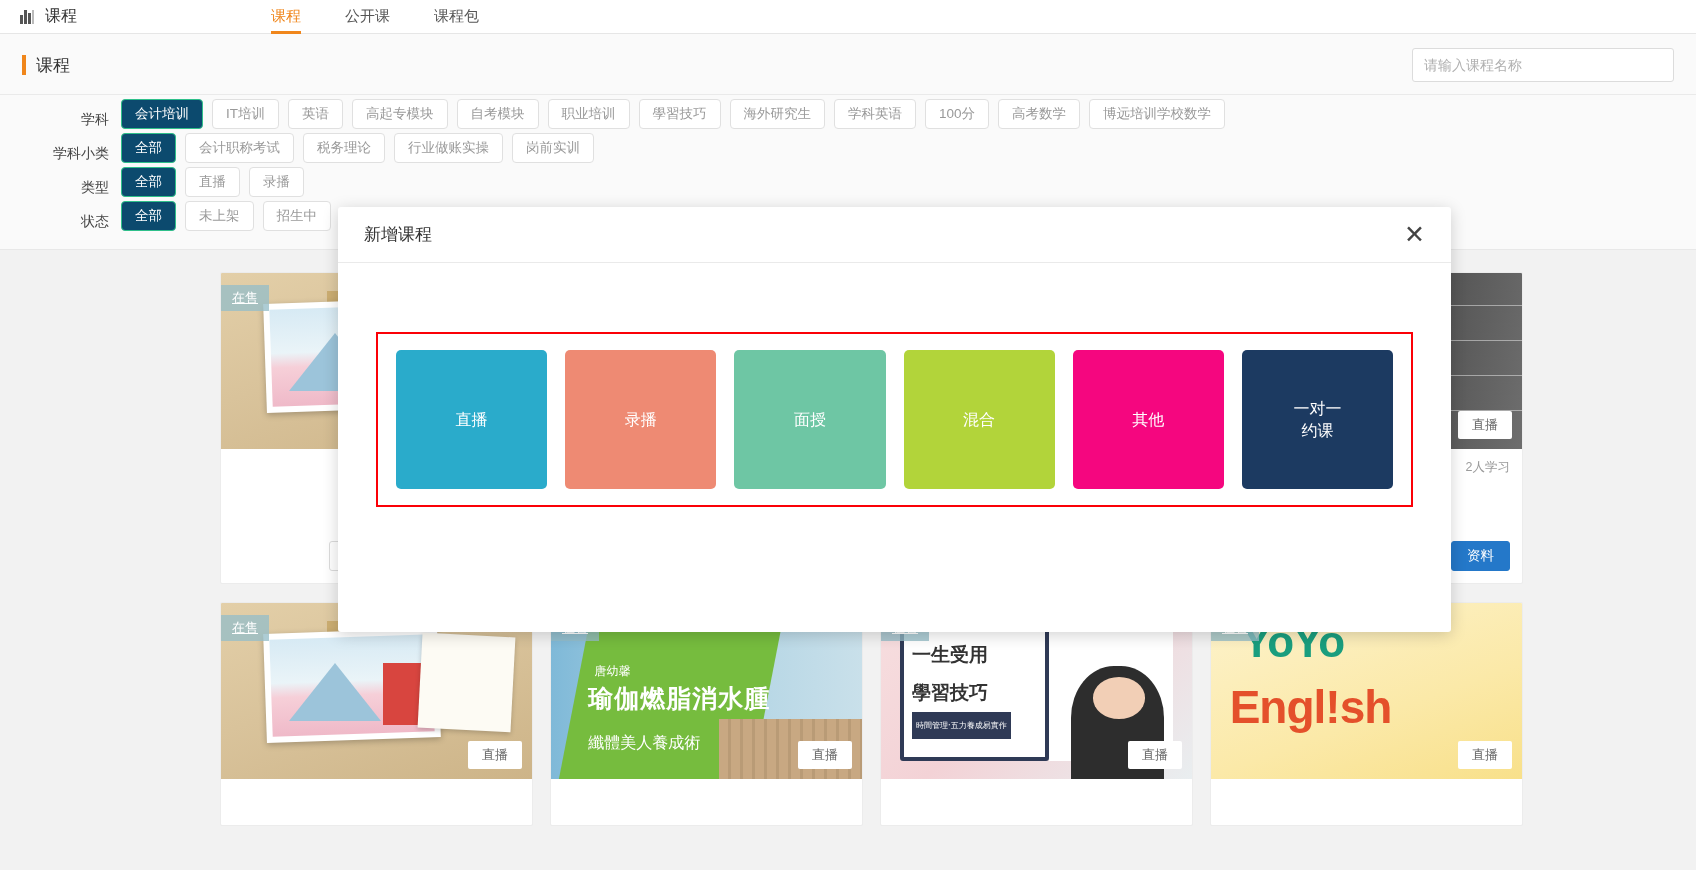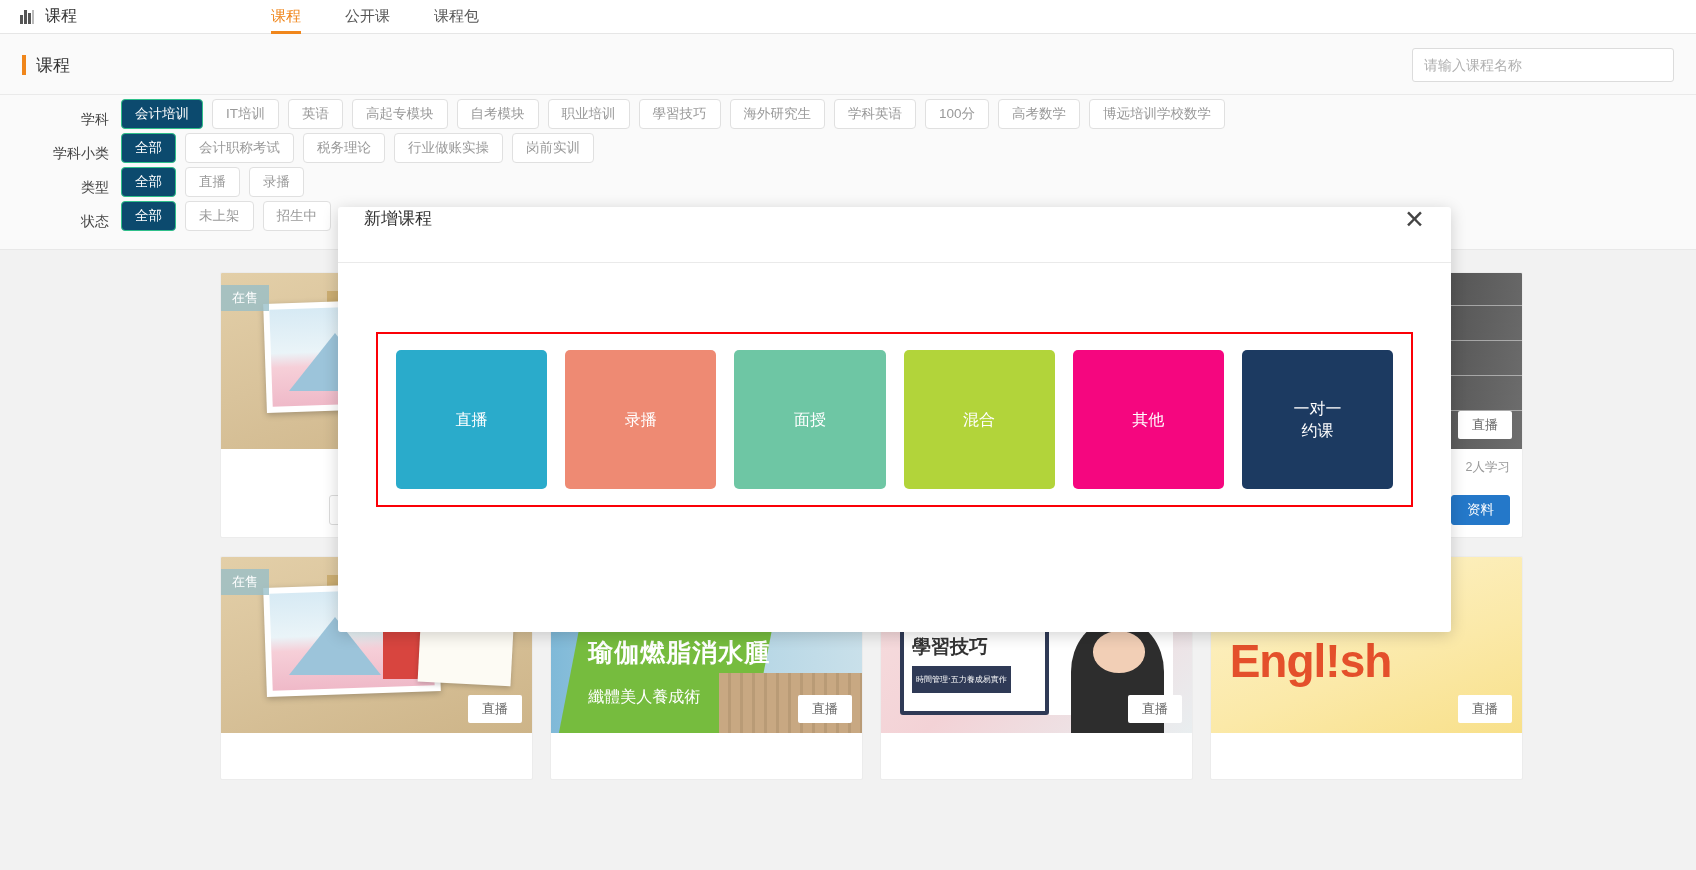--- a/index.html
+++ b/index.html
@@ -84,35 +84,36 @@
   .cards-row { display: flex; gap: 17px; padding-left: 220px; }
   .card {
     width: 313px; background: #fff; border: 1px solid #ececec; border-radius: 2px;
     overflow: hidden;
   }
   .card-thumb { position: relative; height: 176px; overflow: hidden; }
   .badge-sale {
     position: absolute; left: 0; top: 12px; z-index: 3;
     background: rgba(150,190,200,.78); color: #fff; font-size: 13px;
     padding: 4px 11px;
+    text-decoration: underline;
   }
   .badge-type {
     position: absolute; right: 10px; bottom: 10px; z-index: 3;
     background: #fff; color: #666; font-size: 13px; padding: 5px 14px;
     border-radius: 2px;
   }
   .card-body { padding: 10px 12px 8px 12px; min-height: 46px; }
   .card-meta { font-size: 12.5px; color: #9b9b9b; text-align: right; }
   .card-actions {
     display: flex; justify-content: flex-end; gap: 7px;
     padding: 0 12px 12px 12px;
   }
   .btn {
     font-size: 13.5px; padding: 6px 15px; border-radius: 3px; cursor: pointer;
-    border: 1px solid #dcdcdc; background: #fff; color: #888; line-height: 16px;
+    border: 1px solid #dcdcdc; background: #fff; color: #888; line-height: 16px; margin-top: 46px;
   }
   .btn.primary { background: #2478c9; border-color: #2478c9; color: #fff; }
 
   
   .art { position: absolute; inset: 0; }
   .art-watercolor { background: linear-gradient(160deg,#e3cfa8 0%,#d9c39b 45%,#cdb488 100%); }
   .art-watercolor .pc {
     position:absolute; left:14%; top:16%; width:56%; height:62%; background:#fff;
     box-shadow:0 2px 6px rgba(0,0,0,.25); transform:rotate(-2deg);
   }
@@ -202,21 +203,21 @@
   }
 
   
   .modal {
     position: absolute; left: 338px; top: 207px; width: 1113px; height: 425px;
     background: #fff; border-radius: 3px;
     box-shadow: 0 3px 16px rgba(0,0,0,.18);
     z-index: 50;
   }
   .modal-header {
-    height: 56px; display: flex; justify-content: space-between;
+    height: 56px; display: flex; align-items: center; justify-content: space-between;
     padding: 0 26px 0 26px; border-bottom: 1px solid #eaeaea;
   }
   .modal-title { font-size: 17px; color: #333; }
   .modal-close {
     font-size: 25px; color: #444; line-height: 1; cursor: pointer;
     font-family: "Liberation Sans", sans-serif;
   }
   .type-box {
     position: absolute; left: 38px; top: 125px; right: 38px; height: 175px;
     border: 2px solid #fb0007;

